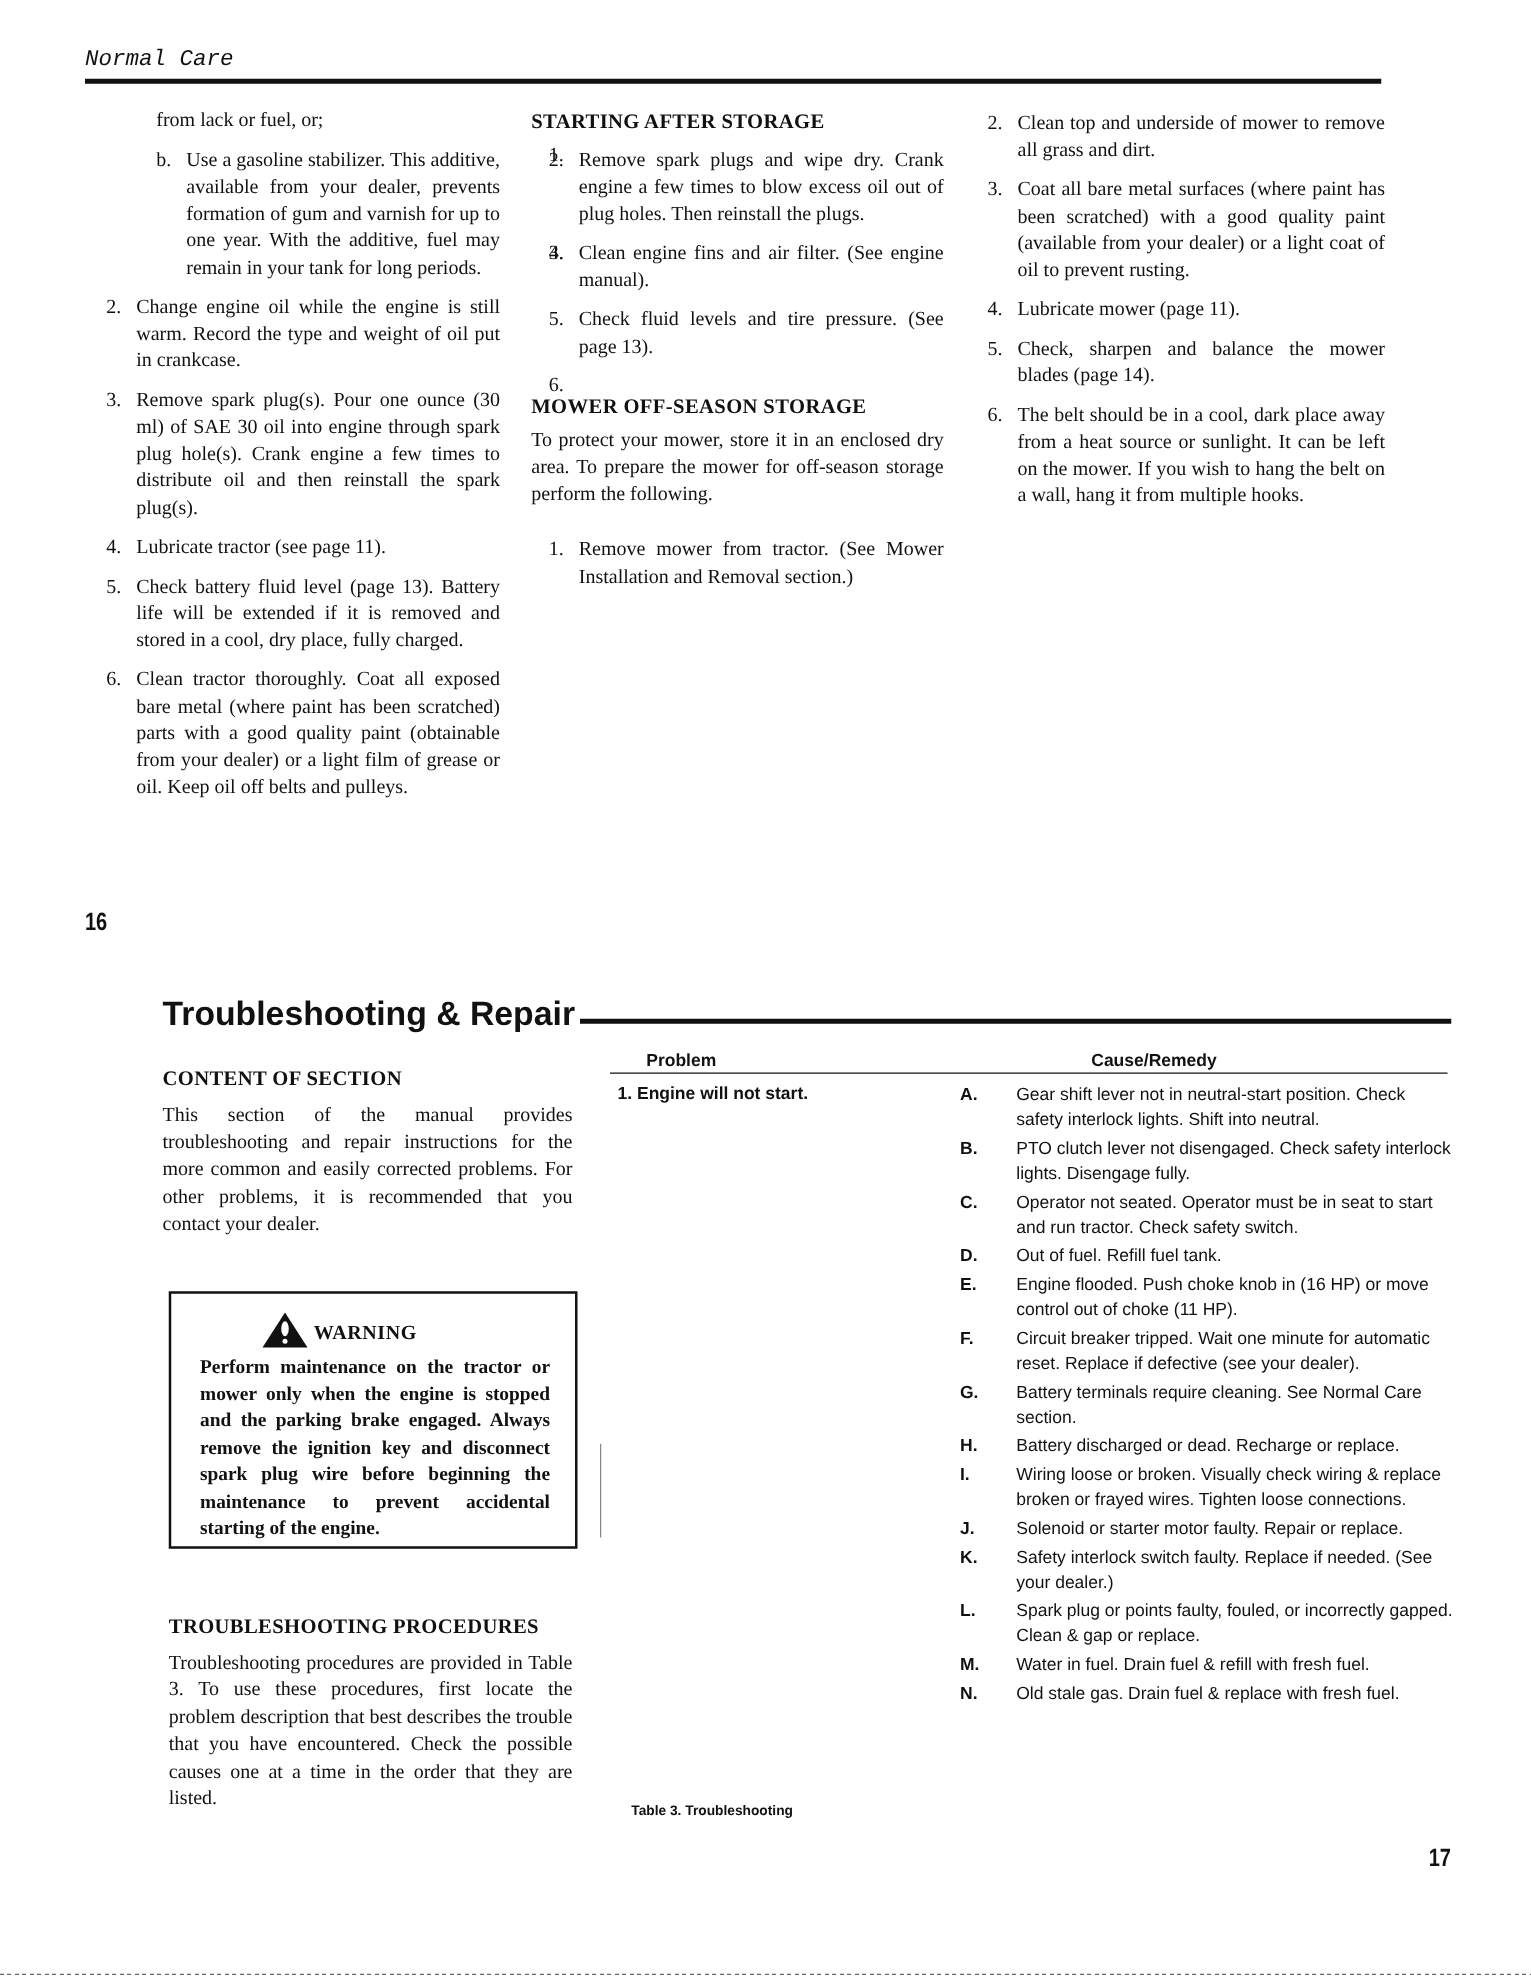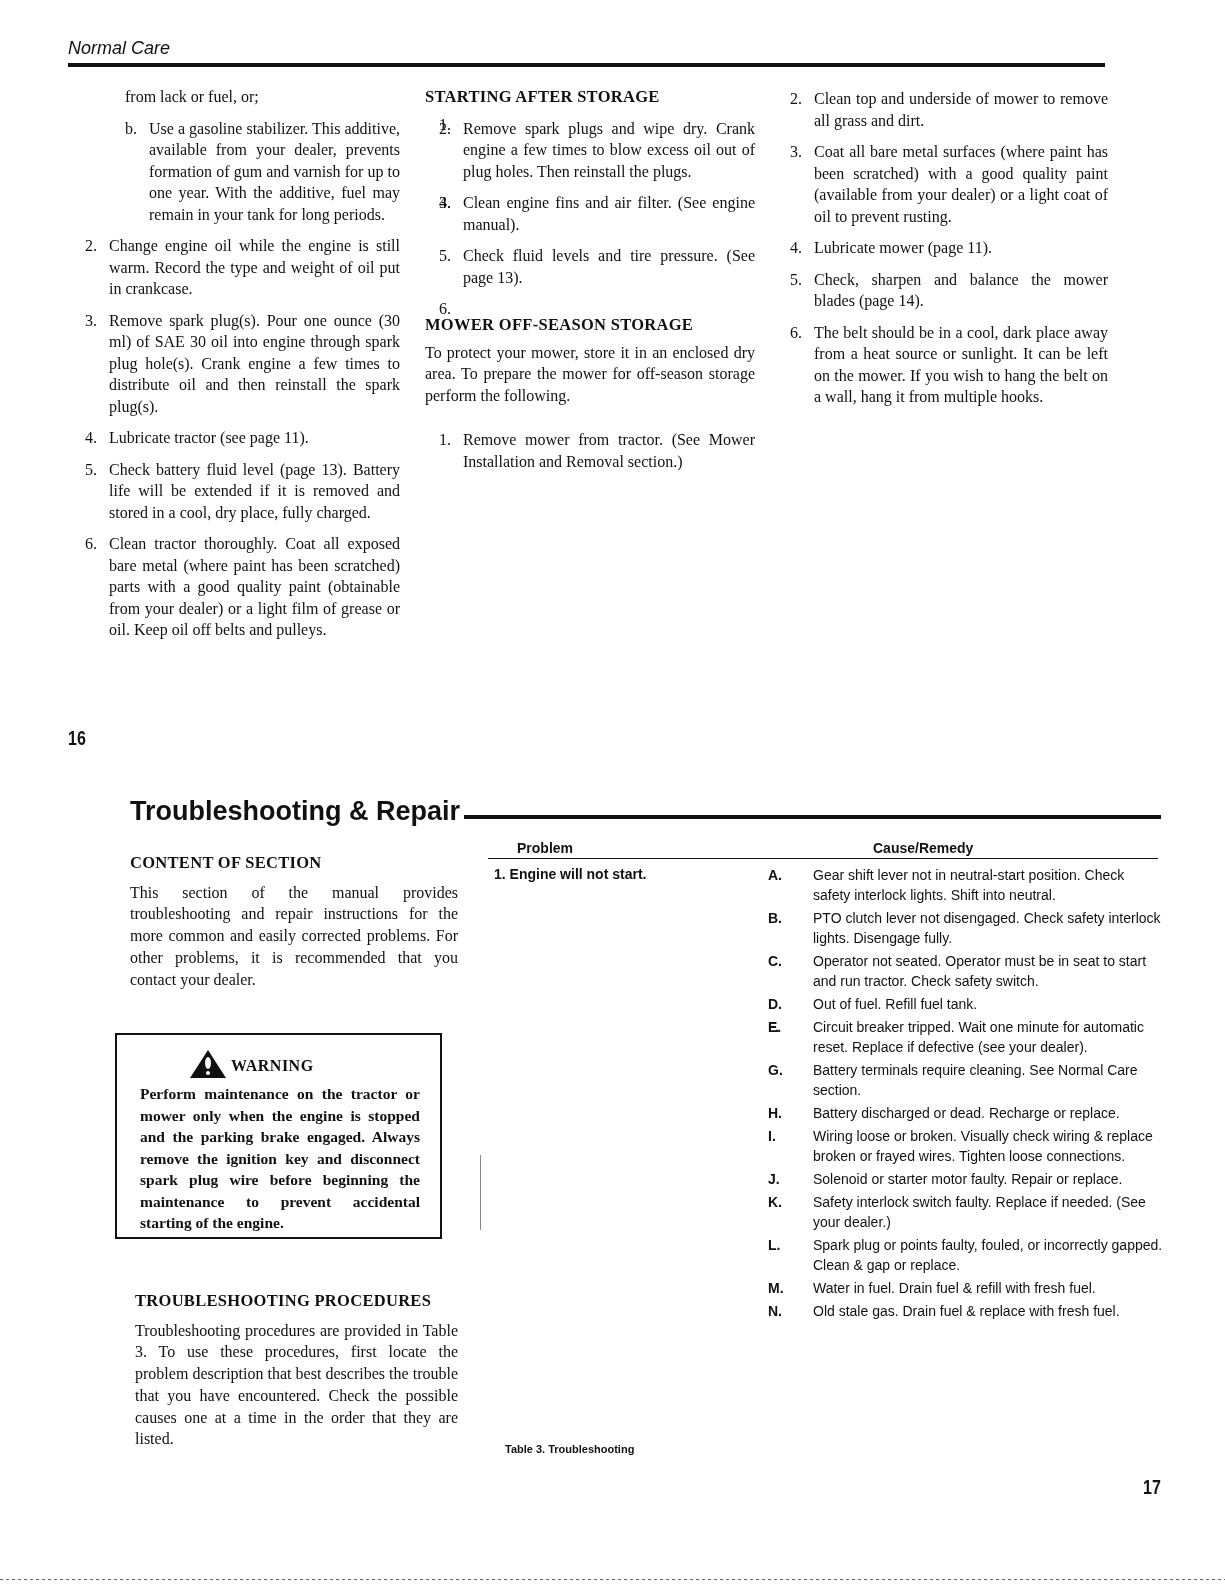--- a/index.html
+++ b/index.html
@@ -1,19 +1,19 @@
 <!DOCTYPE html>
 <html><head>
 <meta charset="utf-8">
 <style>
   html, body { margin: 0; padding: 0; background: #ffffff; }
   body { width: 1225px; height: 1585px; position: relative; overflow: hidden; color: #111; }
 
   
-  .hdr-title { position: absolute; left: 68px; top: 38px; font-size: 18px; font-style: italic; font-family: Liberation Sans, sans-serif; }
+  .hdr-title { position: absolute; left: 68px; top: 38px; font-size: 18px; font-style: italic; font-family: Liberation Mono, monospace; }
   .hdr-rule { position: absolute; left: 68px; top: 63px; width: 1037px; height: 4px; background: #111; }
 
   .col { position: absolute; font-family: "Liberation Serif", serif; font-size: 16px; line-height: 21.5px; text-align: justify; }
   .col1 { left: 85px; top: 86px; width: 315px; }
   .col2 { left: 425px; top: 86px; width: 330px; }
   .col3 { left: 790px; top: 88px; width: 318px; }
 
   .item { position: relative; padding-left: 24px; margin-bottom: 10px; }
   .item .num { position: absolute; left: 0; top: 0; }
   .cont { padding-left: 40px; margin-bottom: 10px; }
@@ -24,21 +24,21 @@
   .para { margin-bottom: 23px; }
 
   .pnum16 { position: absolute; left: 68px; top: 727px; font-family: "Liberation Sans", sans-serif; font-weight: bold; font-size: 20px; transform: scaleX(0.8); transform-origin: left; }
 
   
   .ts-title { position: absolute; left: 130px; top: 796px; font-family: "Liberation Sans", sans-serif; font-weight: bold; font-size: 27px; }
   .ts-rule { position: absolute; left: 464px; top: 815px; width: 697px; height: 4px; background: #111; }
 
   .left17 { position: absolute; left: 130px; top: 852px; width: 328px; font-family: "Liberation Serif", serif; font-size: 16px; line-height: 21.7px; text-align: justify; }
 
-  .warn-box { position: absolute; left: 115px; top: 1033px; width: 327px; height: 206px; border: 2px solid #111; box-sizing: border-box; font-family: "Liberation Serif", serif; }
+  .warn-box { position: absolute; left: 135px; top: 1033px; width: 327px; height: 206px; border: 2px solid #111; box-sizing: border-box; font-family: "Liberation Serif", serif; }
   .warn-head { position: absolute; left: 72px; top: 14px; display: flex; align-items: center; gap: 4px; font-weight: bold; font-size: 16px; letter-spacing: 0.5px; }
   .warn-body { position: absolute; left: 23px; top: 48px; width: 280px; font-weight: bold; font-size: 15.5px; line-height: 21.5px; text-align: justify; }
 
   .left17b { position: absolute; left: 135px; top: 1290px; width: 323px; font-family: "Liberation Serif", serif; font-size: 16px; line-height: 21.7px; text-align: justify; }
 
   .tbl-head-problem { position: absolute; left: 517px; top: 840px; font-family: "Liberation Sans", sans-serif; font-weight: bold; font-size: 14px; }
   .tbl-head-cause { position: absolute; left: 873px; top: 840px; font-family: "Liberation Sans", sans-serif; font-weight: bold; font-size: 14px; }
   .tbl-rule { position: absolute; left: 488px; top: 858px; width: 670px; height: 1px; background: #111; }
   .tbl-problem { position: absolute; left: 494px; top: 866px; font-family: "Liberation Sans", sans-serif; font-weight: bold; font-size: 14px; }
 
@@ -127,21 +127,21 @@
 <div class="tbl-head-problem">Problem</div>
 <div class="tbl-head-cause">Cause/Remedy</div>
 <div class="tbl-rule"></div>
 <div class="tbl-problem">1. Engine will not start.</div>
 
 <div class="causes">
   <div class="cause"><span class="letter">A.</span><span>Gear shift lever not in neutral-start position. Check safety interlock lights. Shift into neutral.</span></div>
   <div class="cause"><span class="letter">B.</span><span>PTO clutch lever not disengaged. Check safety interlock lights. Disengage fully.</span></div>
   <div class="cause"><span class="letter">C.</span><span>Operator not seated. Operator must be in seat to start and run tractor. Check safety switch.</span></div>
   <div class="cause"><span class="letter">D.</span><span>Out of fuel. Refill fuel tank.</span></div>
-  <div class="cause"><span class="letter">E.</span></div>
+  <div class="cause"><span class="letter">E.</span><span>Engine flooded. Push choke knob in (16 HP) or move control out of choke (11 HP).</span></div>
   <div class="cause"><span class="letter">F.</span><span>Circuit breaker tripped. Wait one minute for automatic reset. Replace if defective (see your dealer).</span></div>
   <div class="cause"><span class="letter">G.</span><span>Battery terminals require cleaning. See Normal Care section.</span></div>
   <div class="cause"><span class="letter">H.</span><span>Battery discharged or dead. Recharge or replace.</span></div>
   <div class="cause"><span class="letter">I.</span><span>Wiring loose or broken. Visually check wiring &amp; replace broken or frayed wires. Tighten loose connections.</span></div>
   <div class="cause"><span class="letter">J.</span><span>Solenoid or starter motor faulty. Repair or replace.</span></div>
   <div class="cause"><span class="letter">K.</span><span>Safety interlock switch faulty. Replace if needed. (See your dealer.)</span></div>
   <div class="cause"><span class="letter">L.</span><span>Spark plug or points faulty, fouled, or incorrectly gapped. Clean &amp; gap or replace.</span></div>
   <div class="cause"><span class="letter">M.</span><span>Water in fuel. Drain fuel &amp; refill with fresh fuel.</span></div>
   <div class="cause"><span class="letter">N.</span><span>Old stale gas. Drain fuel &amp; replace with fresh fuel.</span></div>
 </div>

